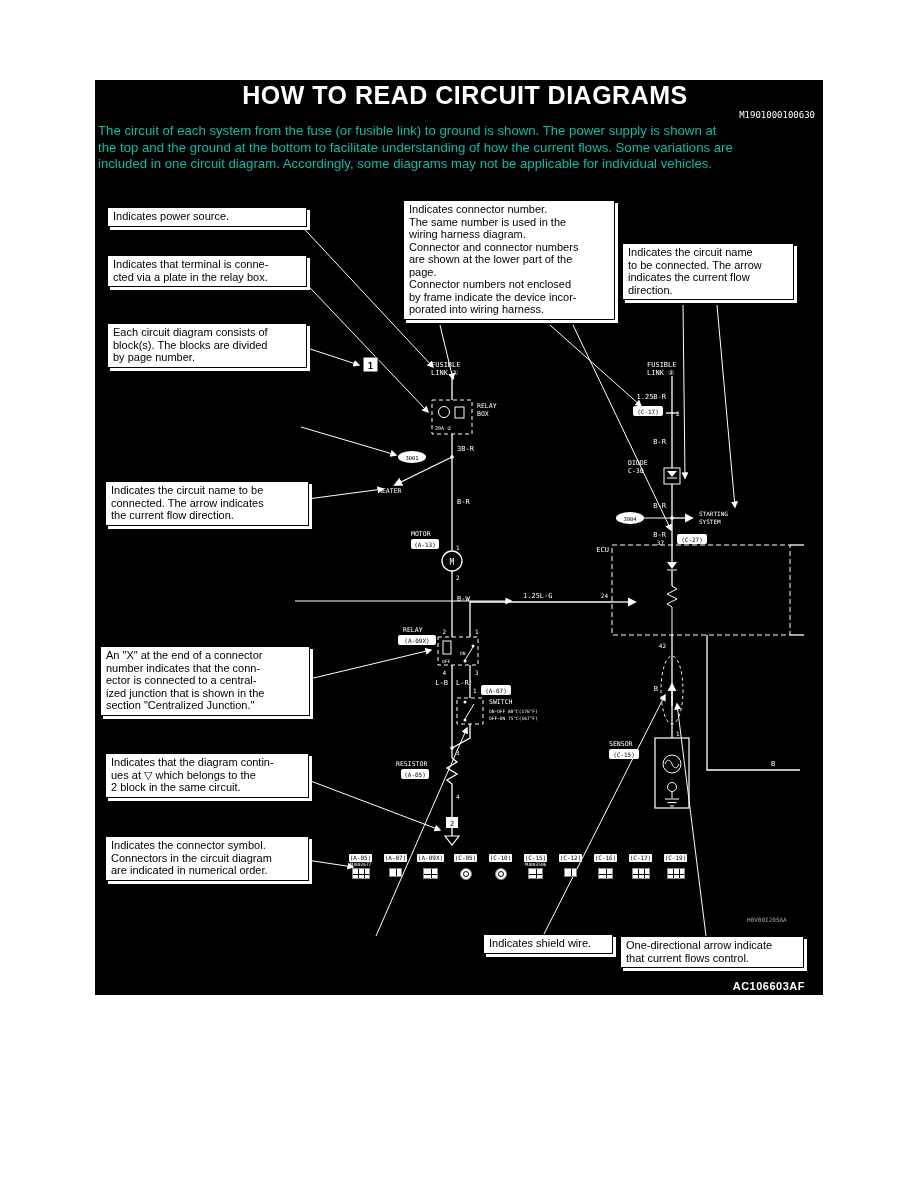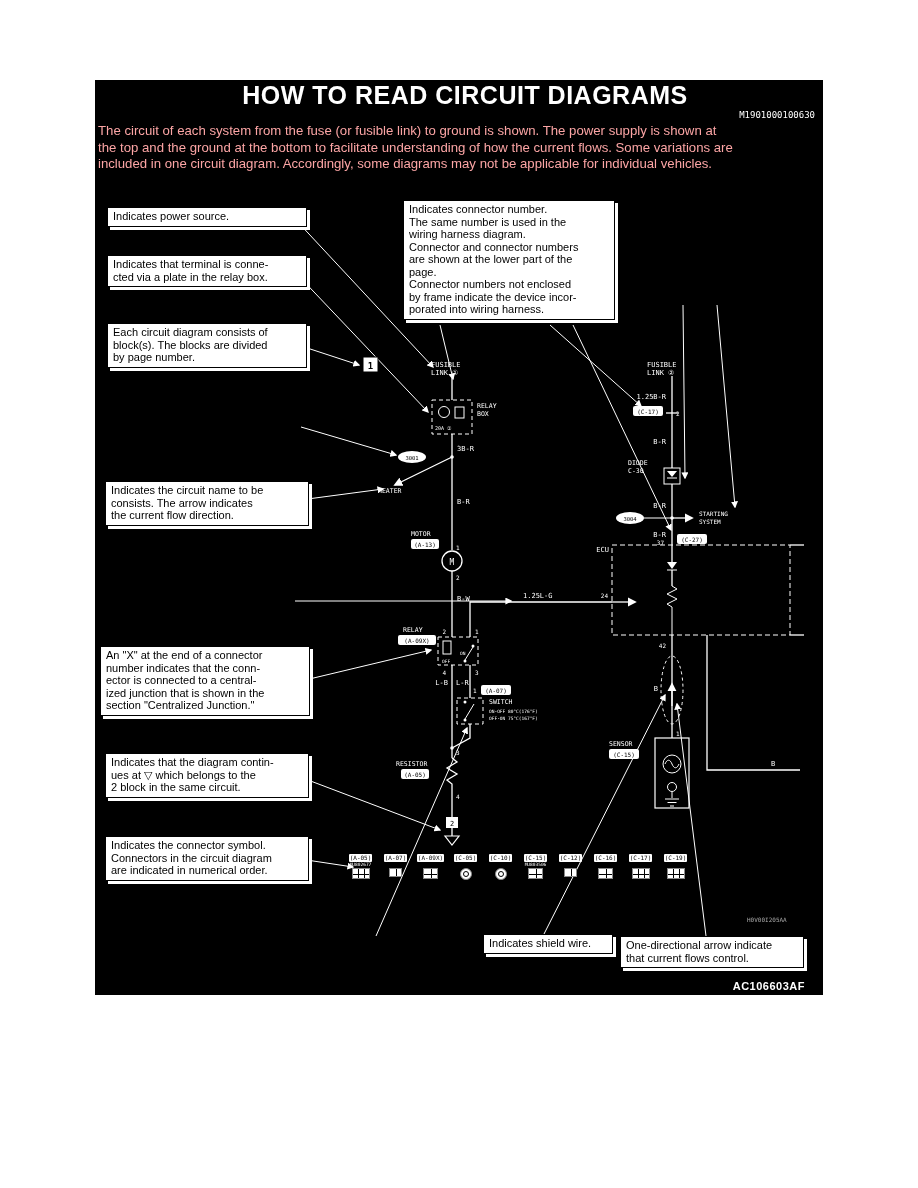--- a/index.html
+++ b/index.html
@@ -1,20 +1,20 @@
 <!DOCTYPE html>
 <html><head>
 <meta charset="utf-8">
 <style>
   html,body{margin:0;padding:0;background:#fff;}
   .page{position:relative;width:918px;height:1188px;background:#fff;font-family:"Liberation Sans",sans-serif;overflow:hidden;}
   .panel{position:absolute;left:95px;top:80px;width:728px;height:915px;background:#000;}
   .title{position:absolute;top:1px;left:0;right:0;text-align:center;color:#fff;font:bold 25px/28px "Liberation Sans",sans-serif;letter-spacing:.5px;padding-left:12px;}
   .doc-code{position:absolute;top:30px;right:8px;color:#fff;font:9px "DejaVu Sans Mono",monospace;margin-left:32px;}
-  .intro{position:absolute;top:43px;left:3px;width:722px;color:#fca5a5;font:13.2px/16.5px "Liberation Sans",sans-serif;white-space:pre-line;}
+  .intro{position:absolute;top:43px;left:3px;width:722px;color:#14b8a6;font:13.2px/16.5px "Liberation Sans",sans-serif;white-space:pre-line;}
   .diagram{position:absolute;left:0;top:0;width:728px;height:915px;z-index:1;}
   .callout{position:absolute;z-index:3;background:#fff;color:#000;border:1px solid #000;box-shadow:3px 3px 0 #fff;padding:2px 5px 3px;font:11px/12.5px "Liberation Sans",sans-serif;white-space:pre-line;}
   .figure-code{position:absolute;right:18px;bottom:3px;color:#fff;font:bold 11px "Liberation Sans",sans-serif;letter-spacing:.5px;z-index:2;}
   .drawing-code{position:absolute;left:652px;top:836px;color:#aaa;font:6px "DejaVu Sans Mono",monospace;z-index:2;}
   .conn-row{position:absolute;left:248px;top:774px;display:flex;z-index:2;}
   .conn-item{width:35px;display:flex;flex-direction:column;align-items:center;}
   .chip{background:#fff;color:#000;font:6px/8px "DejaVu Sans Mono",monospace;padding:0 1px;border-radius:1px;white-space:nowrap;}
   .part{color:#fff;font:4.5px/5px "DejaVu Sans Mono",monospace;height:5px;}
   .cicon{margin-top:1px;background:#fff;border:1px solid #888;position:relative;box-sizing:border-box;}
   .cicon.grid4{width:15px;height:11px;}
@@ -259,21 +259,21 @@
       <text x="676" y="686" font-size="7">B</text>
     </svg>
 
     <div class="callout" style="left:12px;top:127px;width:188px">Indicates power source.</div>
     <div class="callout" style="left:12px;top:175px;width:188px">Indicates that terminal is conne-
 cted via a plate in the relay box.</div>
     <div class="callout" style="left:12px;top:243px;width:188px">Each circuit diagram consists of
 block(s). The blocks are divided
 by page number.</div>
     <div class="callout" style="left:10px;top:401px;width:192px">Indicates the circuit name to be
-consists. The arrow indicates
+connected. The arrow indicates
 the current flow direction.</div>
     <div class="callout" style="left:5px;top:566px;width:198px">An "X" at the end of a connector
 number indicates that the conn-
 ector is connected to a central-
 ized junction that is shown in the
 section "Centralized Junction."</div>
     <div class="callout" style="left:10px;top:673px;width:192px">Indicates that the diagram contin-
 ues at ▽ which belongs to the
 2 block in the same circuit.</div>
     <div class="callout" style="left:10px;top:756px;width:192px">Indicates the connector symbol.
@@ -282,20 +282,24 @@
 
     <div class="callout" style="left:308px;top:120px;width:200px">Indicates connector number.
 The same number is used in the
 wiring harness diagram.
 Connector and connector numbers
 are shown at the lower part of the
 page.
 Connector numbers not enclosed
 by frame indicate the device incor-
 porated into wiring harness.</div>
+    <div class="callout" style="left:527px;top:163px;width:160px">Indicates the circuit name
+to be connected. The arrow
+indicates the current flow
+direction.</div>
 
     <div class="callout" style="left:388px;top:854px;width:118px">Indicates shield wire.</div>
     <div class="callout" style="left:525px;top:856px;width:172px">One-directional arrow indicate
 that current flows control.</div>
 
     <div class="conn-row">
       <div class="conn-item">
         <span class="chip">(A-05)</span>
         <span class="part">MU802677</span>
         <span class="cicon grid6"></span>

